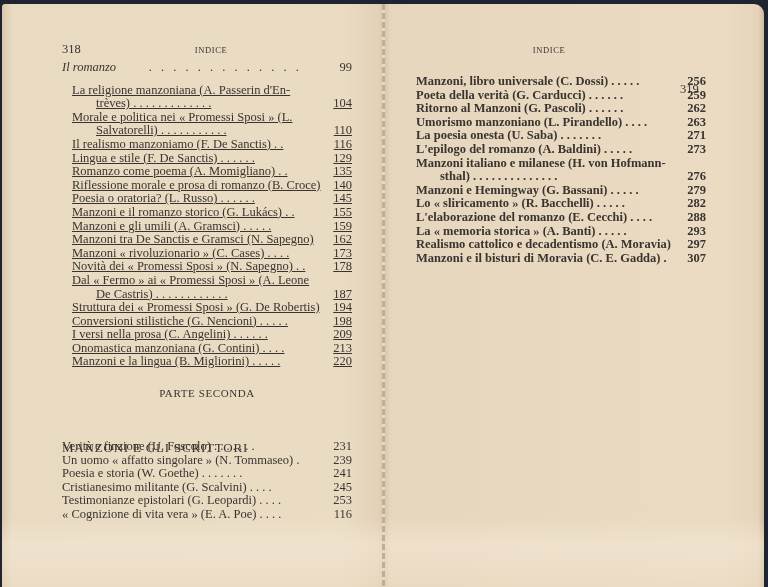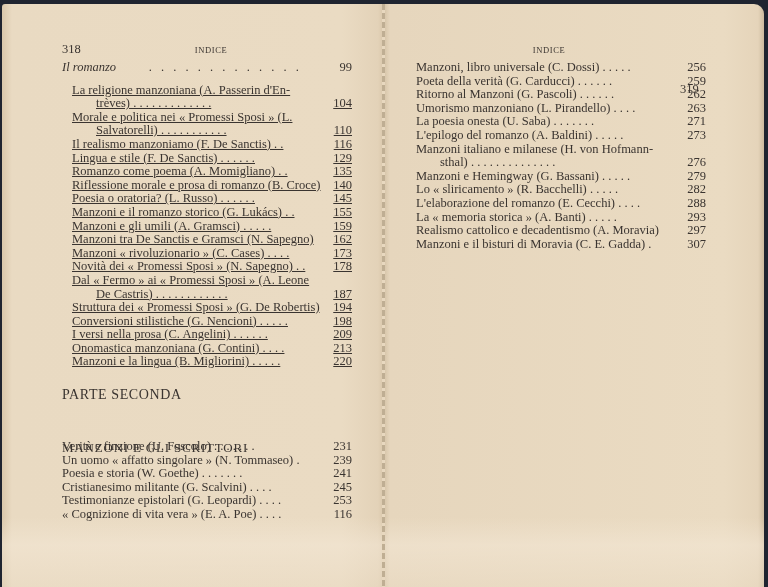--- a/index.html
+++ b/index.html
@@ -41,21 +41,21 @@
   .runhead {
     position: absolute; top: 41px; font-size: 8.5px; letter-spacing: 0.6px;
   }
   .toc { position: absolute; font-size: 12.5px; line-height: 13.6px; }
   .entry { position: relative; display: flex; align-items: flex-end; }
   .entry .txt { flex: 1; text-align: justify; }
   .entry .pg { width: 30px; text-align: right; flex: none; }
   .cont { padding-left: 24px; }
   .i { font-style: italic; }
   .section-label {
-    position: absolute; font-size: 14px; letter-spacing: 0.6px; 
+    position: absolute; font-size: 11px; letter-spacing: 0.6px; text-align: center;
   }
   .section-title {
     position: absolute; font-size: 13px; letter-spacing: 0.8px; text-align: left; margin-top: 32px;
   }
 </style>
 </head>
 <body>
 
 <div class="spread">
   <div class="page left">
@@ -182,21 +182,21 @@
           <span class="pg">116</span>
         </div>
     </div>
     <div class="bottom-band"></div>
   </div>
 
   <div class="page right">
     <div class="runhead" style="left:0;width:330px;text-align:center;">INDICE</div>
     <div class="header" style="left:296px;margin-top:40px;">319</div>
 
-    <div class="toc" style="left:32px; top:57px; width:290px;">
+    <div class="toc" style="left:32px; top:71px; width:290px;font-weight:bold;">
       <div class="entry">
           <span class="txt">Manzoni, libro universale (C. Dossi) . . . . .</span>
           <span class="pg">256</span>
         </div>
       <div class="entry">
           <span class="txt">Poeta della verità (G. Carducci) . . . . . .</span>
           <span class="pg">259</span>
         </div>
       <div class="entry">
           <span class="txt">Ritorno al Manzoni (G. Pascoli) . . . . . .</span>

